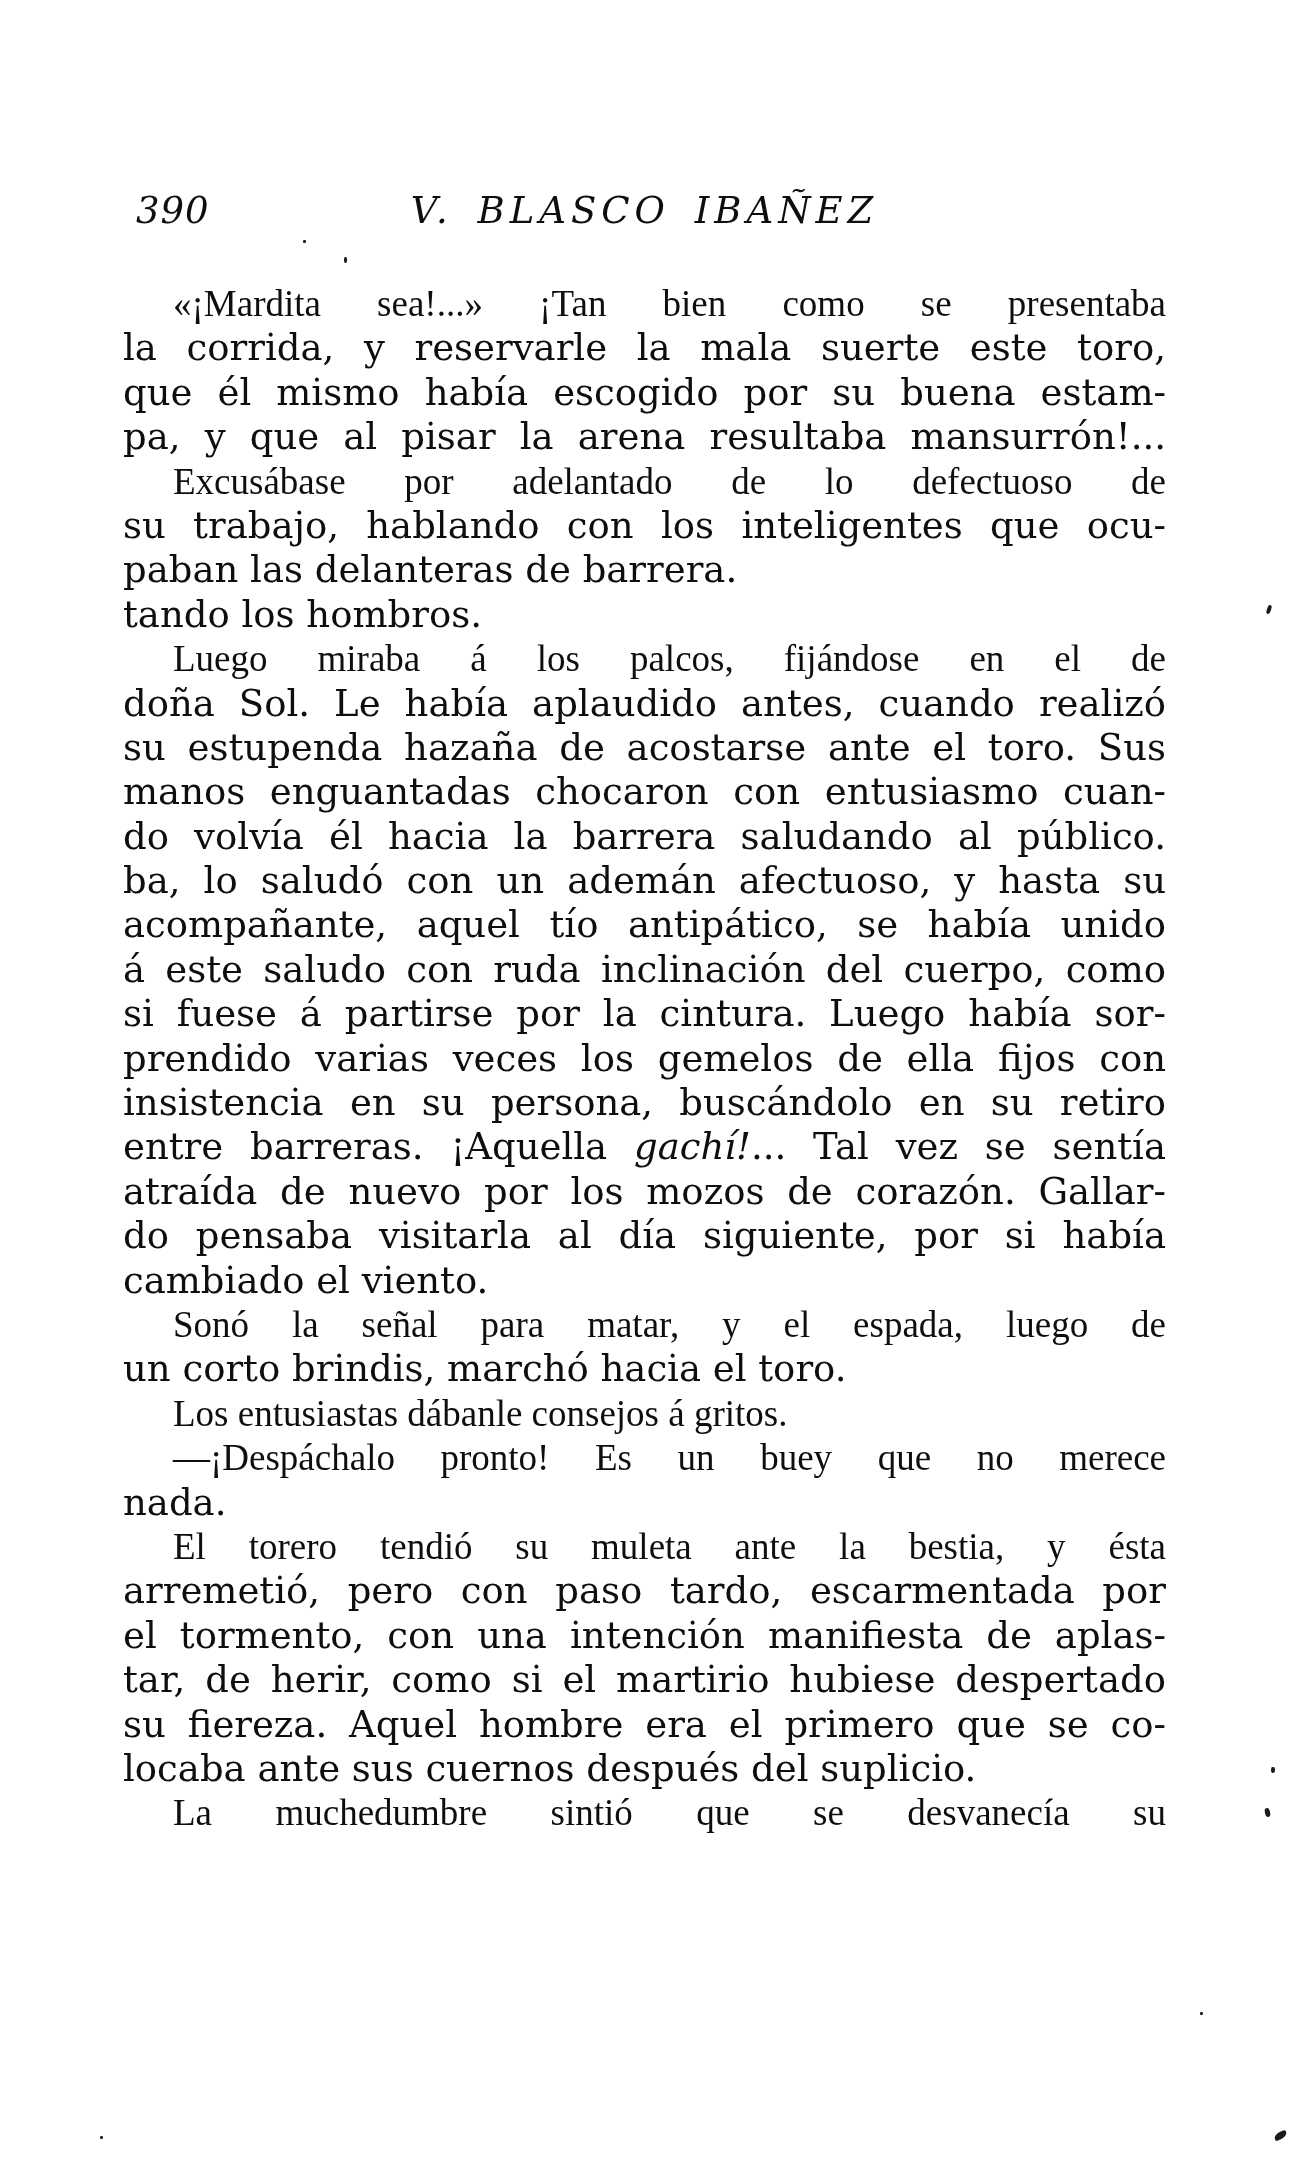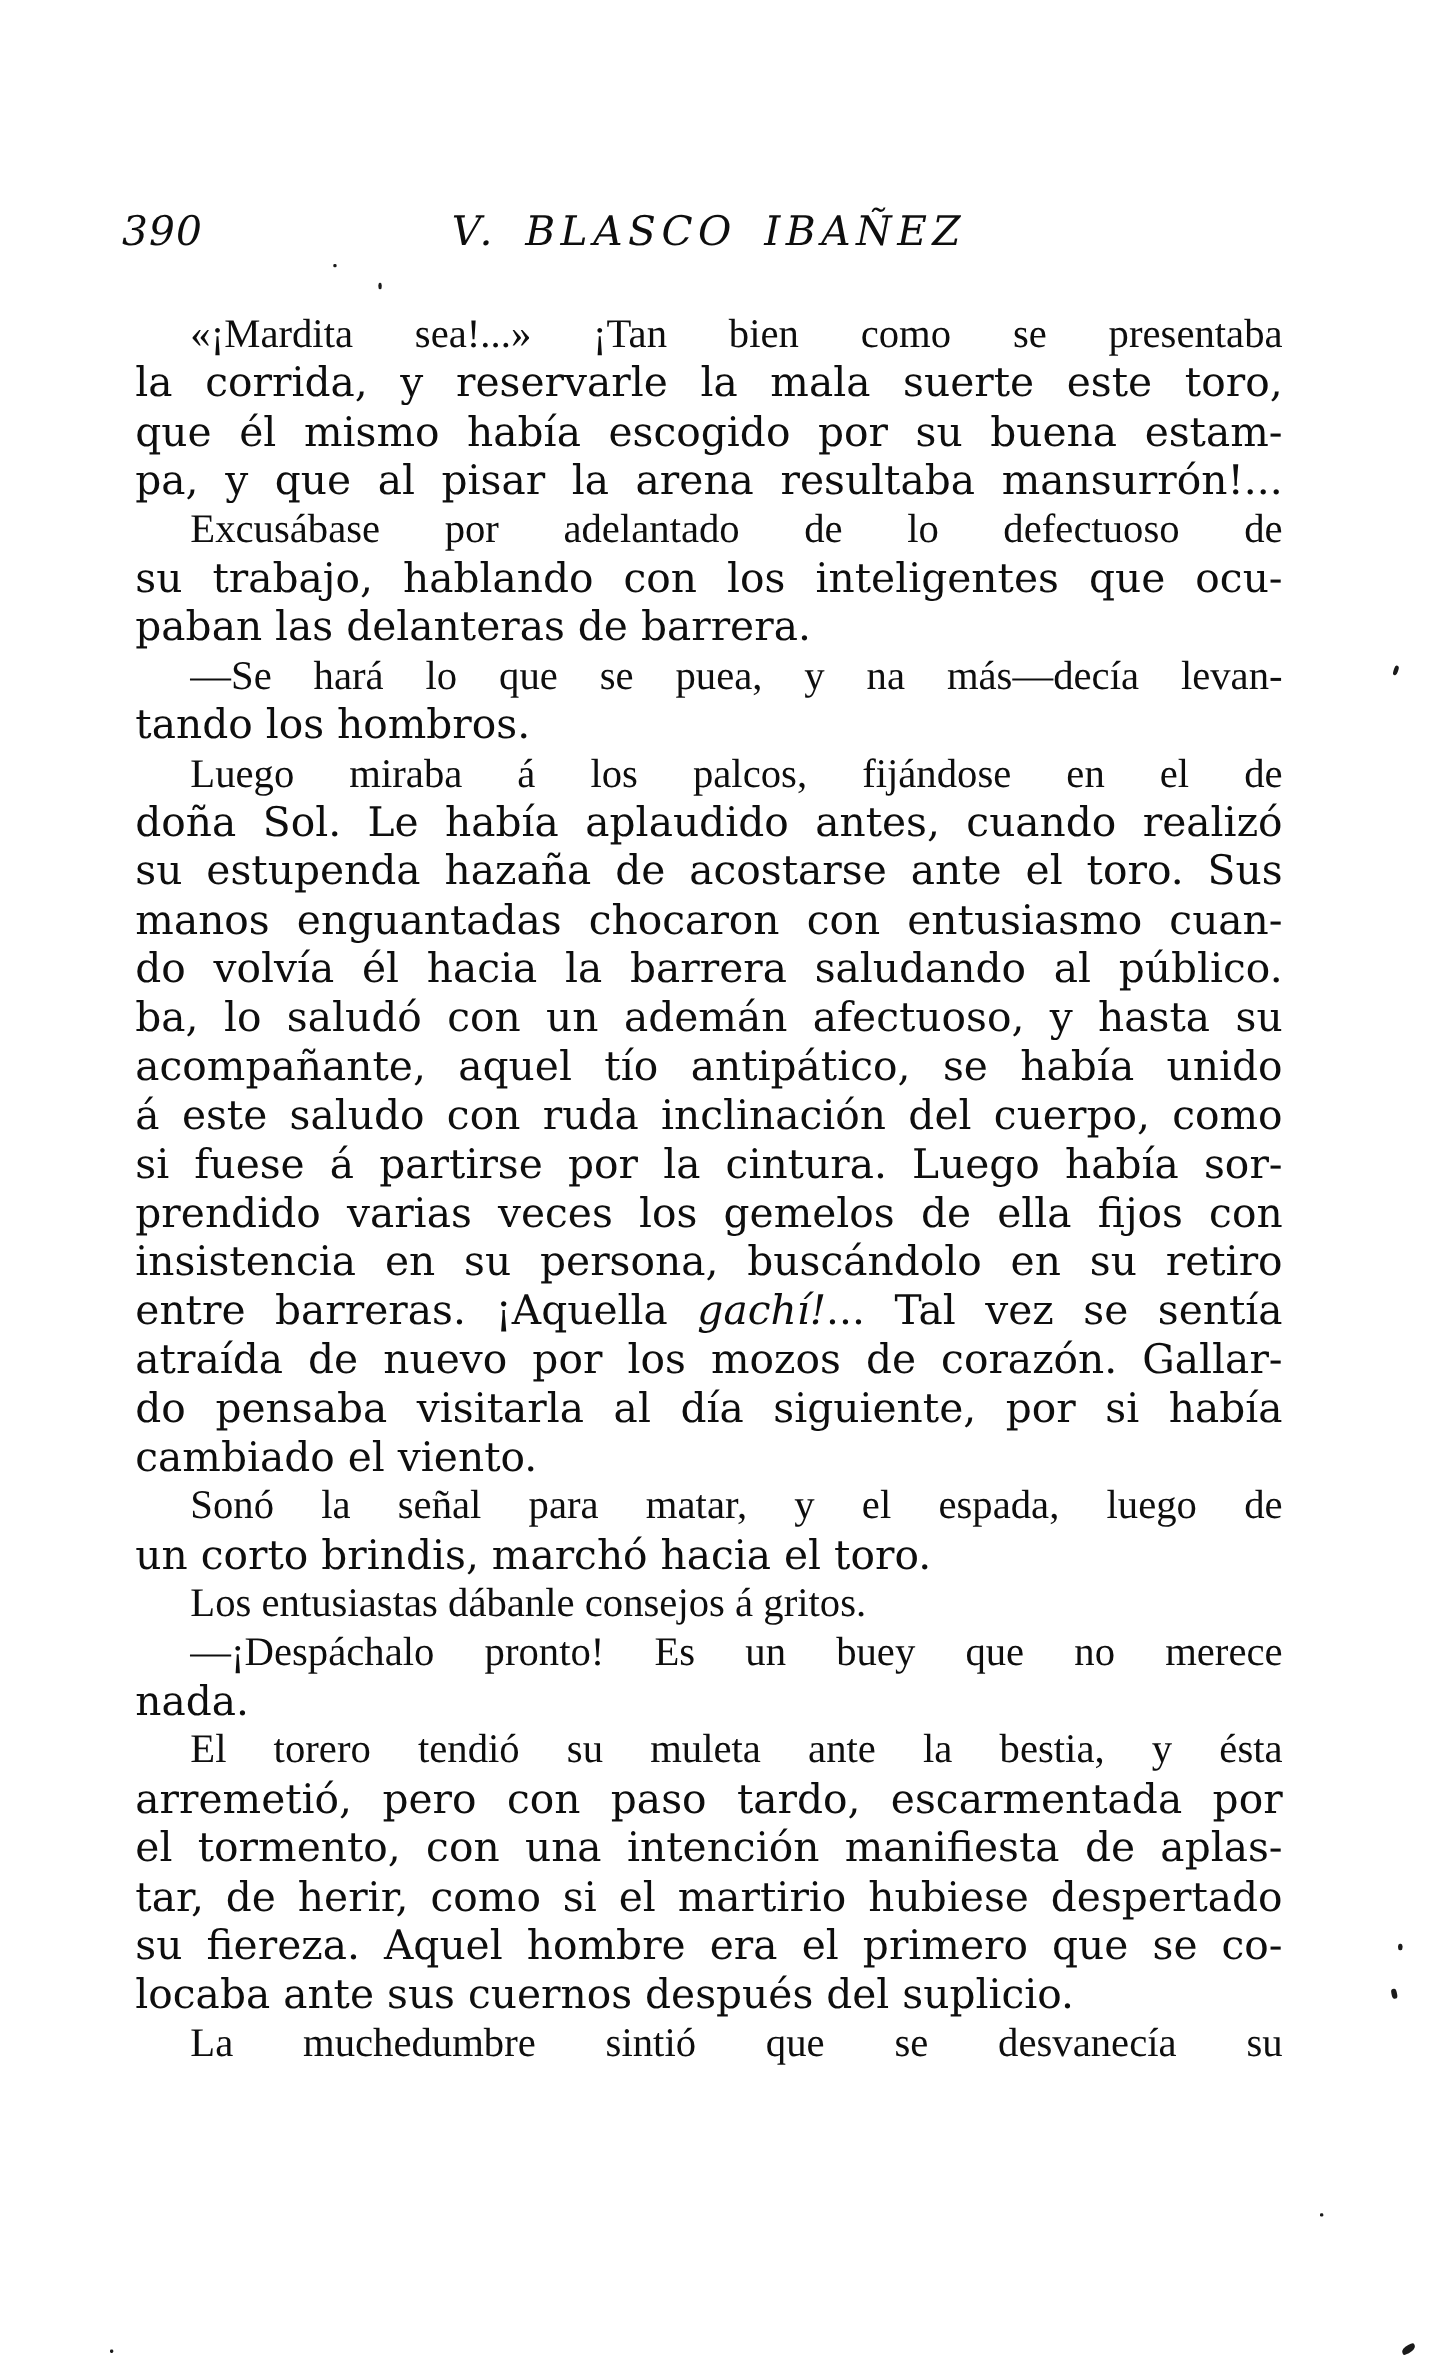--- a/index.html
+++ b/index.html
@@ -16,21 +16,21 @@
   .page-header {
     position: relative;
     margin-top: 188px;
     height: 46px;
     font-style: italic;
     font-size: 37px;
     line-height: 46px;
   }
   .page-number {
     position: absolute;
-    left: 111px; top: 0;
+    left: 136px; top: 0;
     letter-spacing: 1px;
   }
   .running-title {
     margin-left: 123px;
     width: 1043px;
     text-align: center;
     letter-spacing: 5px;
     word-spacing: 8px;
   }
 
@@ -75,21 +75,20 @@
         <div class="line j">la corrida, y reservarle la mala suerte este toro,</div>
         <div class="line j">que él mismo había escogido por su buena estam-</div>
         <div class="line j">pa, y que al pisar la arena resultaba mansurrón!...</div>
       </div>
       <div class="paragraph">
         <div class="line j indent">Excusábase por adelantado de lo defectuoso de</div>
         <div class="line j">su trabajo, hablando con los inteligentes que ocu-</div>
         <div class="line">paban las delanteras de barrera.</div>
       </div>
       <div class="paragraph">
-        <div class="line j indent">—Se hará lo que se puea, y na más—decía levan-</div>
         <div class="line">tando los hombros.</div>
       </div>
       <div class="paragraph">
         <div class="line j indent">Luego miraba á los palcos, fijándose en el de</div>
         <div class="line j">doña Sol. Le había aplaudido antes, cuando realizó</div>
         <div class="line j">su estupenda hazaña de acostarse ante el toro. Sus</div>
         <div class="line j">manos enguantadas chocaron con entusiasmo cuan-</div>
         <div class="line j">do volvía él hacia la barrera saludando al público.</div>
         <div class="line j">ba, lo saludó con un ademán afectuoso, y hasta su</div>
         <div class="line j">acompañante, aquel tío antipático, se había unido</div>

